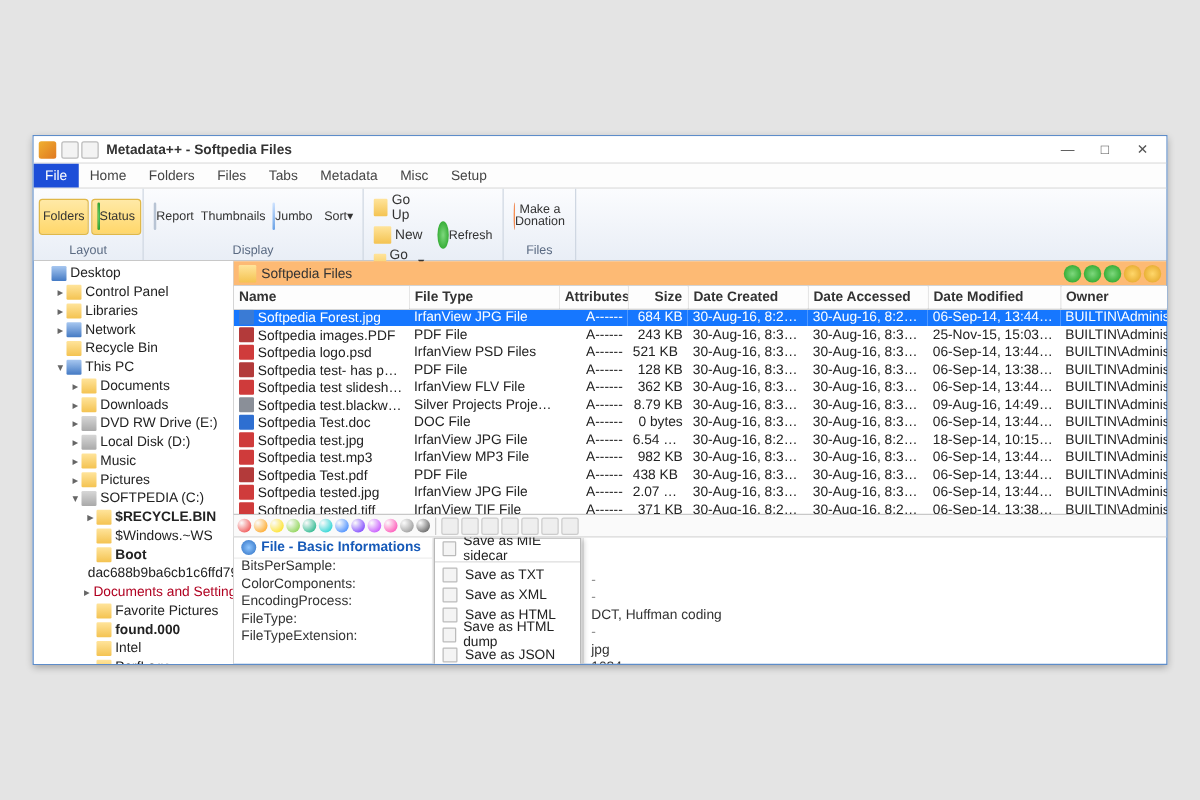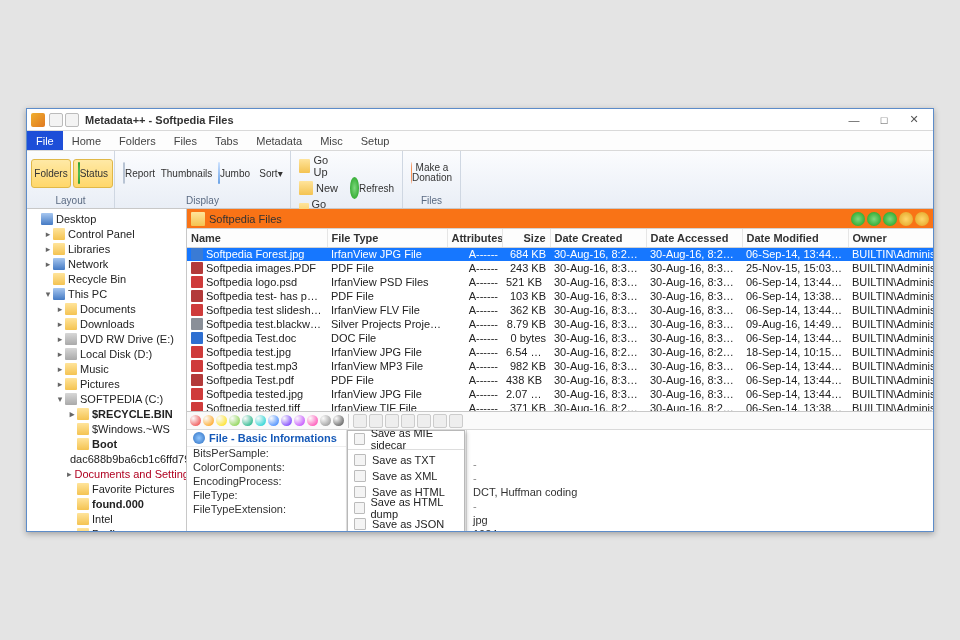--- a/index.html
+++ b/index.html
@@ -30,21 +30,21 @@
   .tree { width: 160px; border-right: 1px solid #c8c8c8; overflow-y: auto; padding: 2px 0; background: #fff; }
   .tnode { display: flex; align-items: center; height: 15px; padding-left: 4px; white-space: nowrap; color: #222; }
   .tnode .exp { width: 10px; text-align: center; color: #666; font-size: 9px; }
   .tnode .ic { width: 12px; height: 12px; margin-right: 3px; }
   .tnode.red { color: #b00020; }
   .tnode.bold { font-weight: 600; }
   .ic-folder { background: linear-gradient(#ffe49b,#f4c351); border-radius: 1px; }
   .ic-drive  { background: linear-gradient(#d7d7d7,#a9a9a9); border-radius: 1px; }
   .ic-pc     { background: linear-gradient(#a7c7f0,#447ac4); border-radius: 1px; }
   .right { flex: 1; display: flex; flex-direction: column; min-width: 0; }
-  .pathbar { height: 20px; border-bottom: 1px solid #d3d3d3; display: flex; align-items: center; padding: 0 4px; background: #f97316; }
+  .pathbar { height: 20px; border-bottom: 1px solid #d3d3d3; display: flex; align-items: center; padding: 0 4px; background: #fdba74; }
   .pathbar .ic { width: 14px; height: 14px; margin-right: 4px; }
   .pathbar .path { flex: 1; color: #333; }
   .pathbar .btns { display: flex; gap: 2px; }
   .pbtn { width: 14px; height: 14px; border-radius: 7px; }
   .listwrap { flex: 1; overflow: auto; position: relative; }
   table.flist { width: 100%; border-collapse: collapse; table-layout: fixed; }
   table.flist th { text-align: left; font-weight: 600; color: #333; height: 18px; padding: 0 4px; border-bottom: 1px solid #d3d3d3; border-right: 1px solid #e6e6e6; background: #fdfdfd; position: sticky; top: 0; white-space: nowrap; overflow: hidden; }
   table.flist td { height: 14px; padding: 0 4px; white-space: nowrap; overflow: hidden; text-overflow: ellipsis; color: #222; }
   table.flist tr.sel td { background: #1677ff; color: #fff; }
   .fic { display: inline-block; width: 12px; height: 12px; vertical-align: -2px; margin-right: 3px; border-radius: 1px;}
@@ -344,21 +344,21 @@
                 <td style="text-align:left">521 KB</td>
                 <td>30-Aug-16, 8:30:22</td>
                 <td>30-Aug-16, 8:30:22</td>
                 <td>06-Sep-14, 13:44:19</td>
                 <td>BUILTIN\Administrators</td>
               </tr>
               <tr>
                 <td><span class="fic" style="background:#b33a3a"></span>Softpedia test- has pass (1).pdf</td>
                 <td>PDF File</td>
                 <td style="text-align:right">A------</td>
-                <td style="text-align:right">103 KB</td>
+                <td style="text-align:right">128 KB</td>
                 <td>30-Aug-16, 8:30:22</td>
                 <td>30-Aug-16, 8:30:22</td>
                 <td>06-Sep-14, 13:38:37</td>
                 <td>BUILTIN\Administrators</td>
               </tr>
               <tr>
                 <td><span class="fic" style="background:#cf3b3b"></span>Softpedia test slideshow.flv</td>
                 <td>IrfanView FLV File</td>
                 <td style="text-align:right">A------</td>
                 <td style="text-align:right">362 KB</td>

